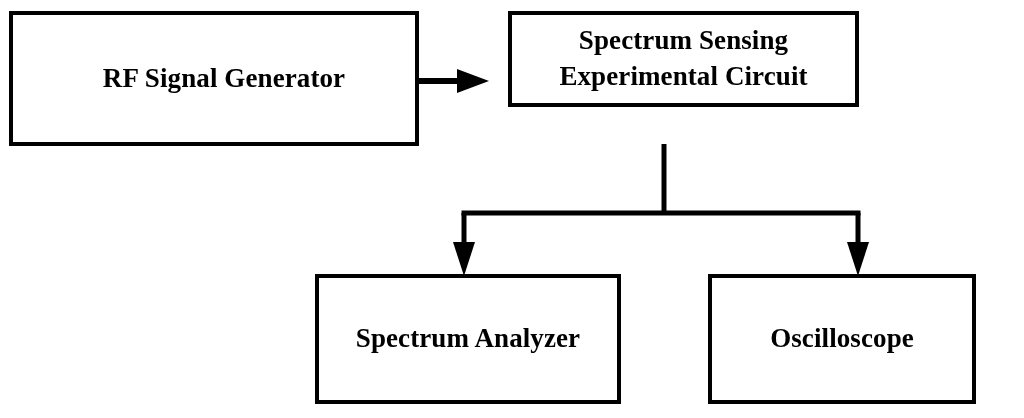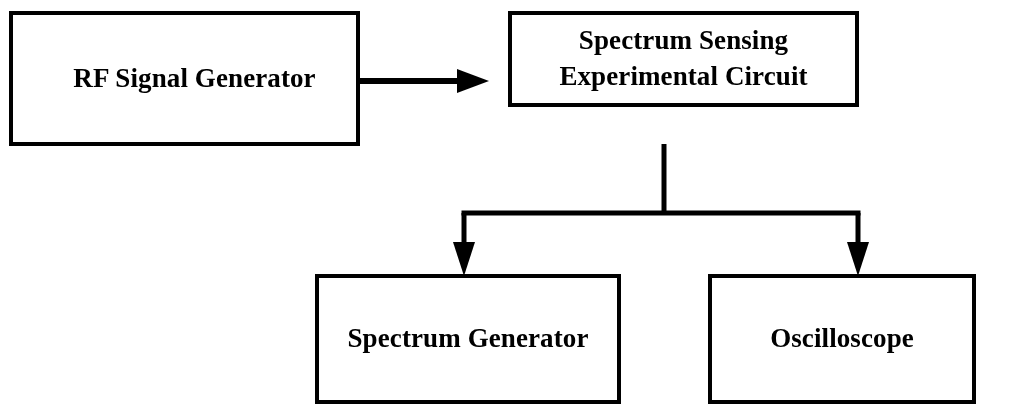--- a/index.html
+++ b/index.html
@@ -63,30 +63,30 @@
       <polygon points="464,276 453,242 475,242" fill="#000000"></polygon>
     </g>
 
     <g>
       <line x1="858" y1="213" x2="858" y2="244" stroke="#000000" stroke-width="5"></line>
       <polygon points="858,276 847,242 869,242" fill="#000000"></polygon>
     </g>
 
   </svg>
 
-  <div class="node-box" id="node-rf-signal-generator" style="left:9px; top:11px; width:351px; height:135px;padding-left:20px;">
+  <div class="node-box" id="node-rf-signal-generator" style="left:9px; top:11px; width:410px; height:135px;padding-left:20px;">
     <span class="node-label lbl-27">RF Signal Generator</span>
   </div>
 
   <div class="node-box" id="node-spectrum-sensing-experimental-circuit" style="left:508px; top:11px; width:351px; height:96px;justify-content:center;">
     <span class="node-label lbl-27">Spectrum Sensing
 Experimental Circuit</span>
   </div>
 
   <div class="node-box" id="node-spectrum-analyzer" style="left:315px; top:274px; width:306px; height:130px;">
-    <span class="node-label lbl-27">Spectrum Generator</span>
+    <span class="node-label lbl-27">Spectrum Analyzer</span>
   </div>
 
   <div class="node-box" id="node-oscilloscope" style="left:708px; top:274px; width:268px; height:130px;">
     <span class="node-label lbl-27">Oscilloscope</span>
   </div>
 
 </div>
 
 </body></html>

